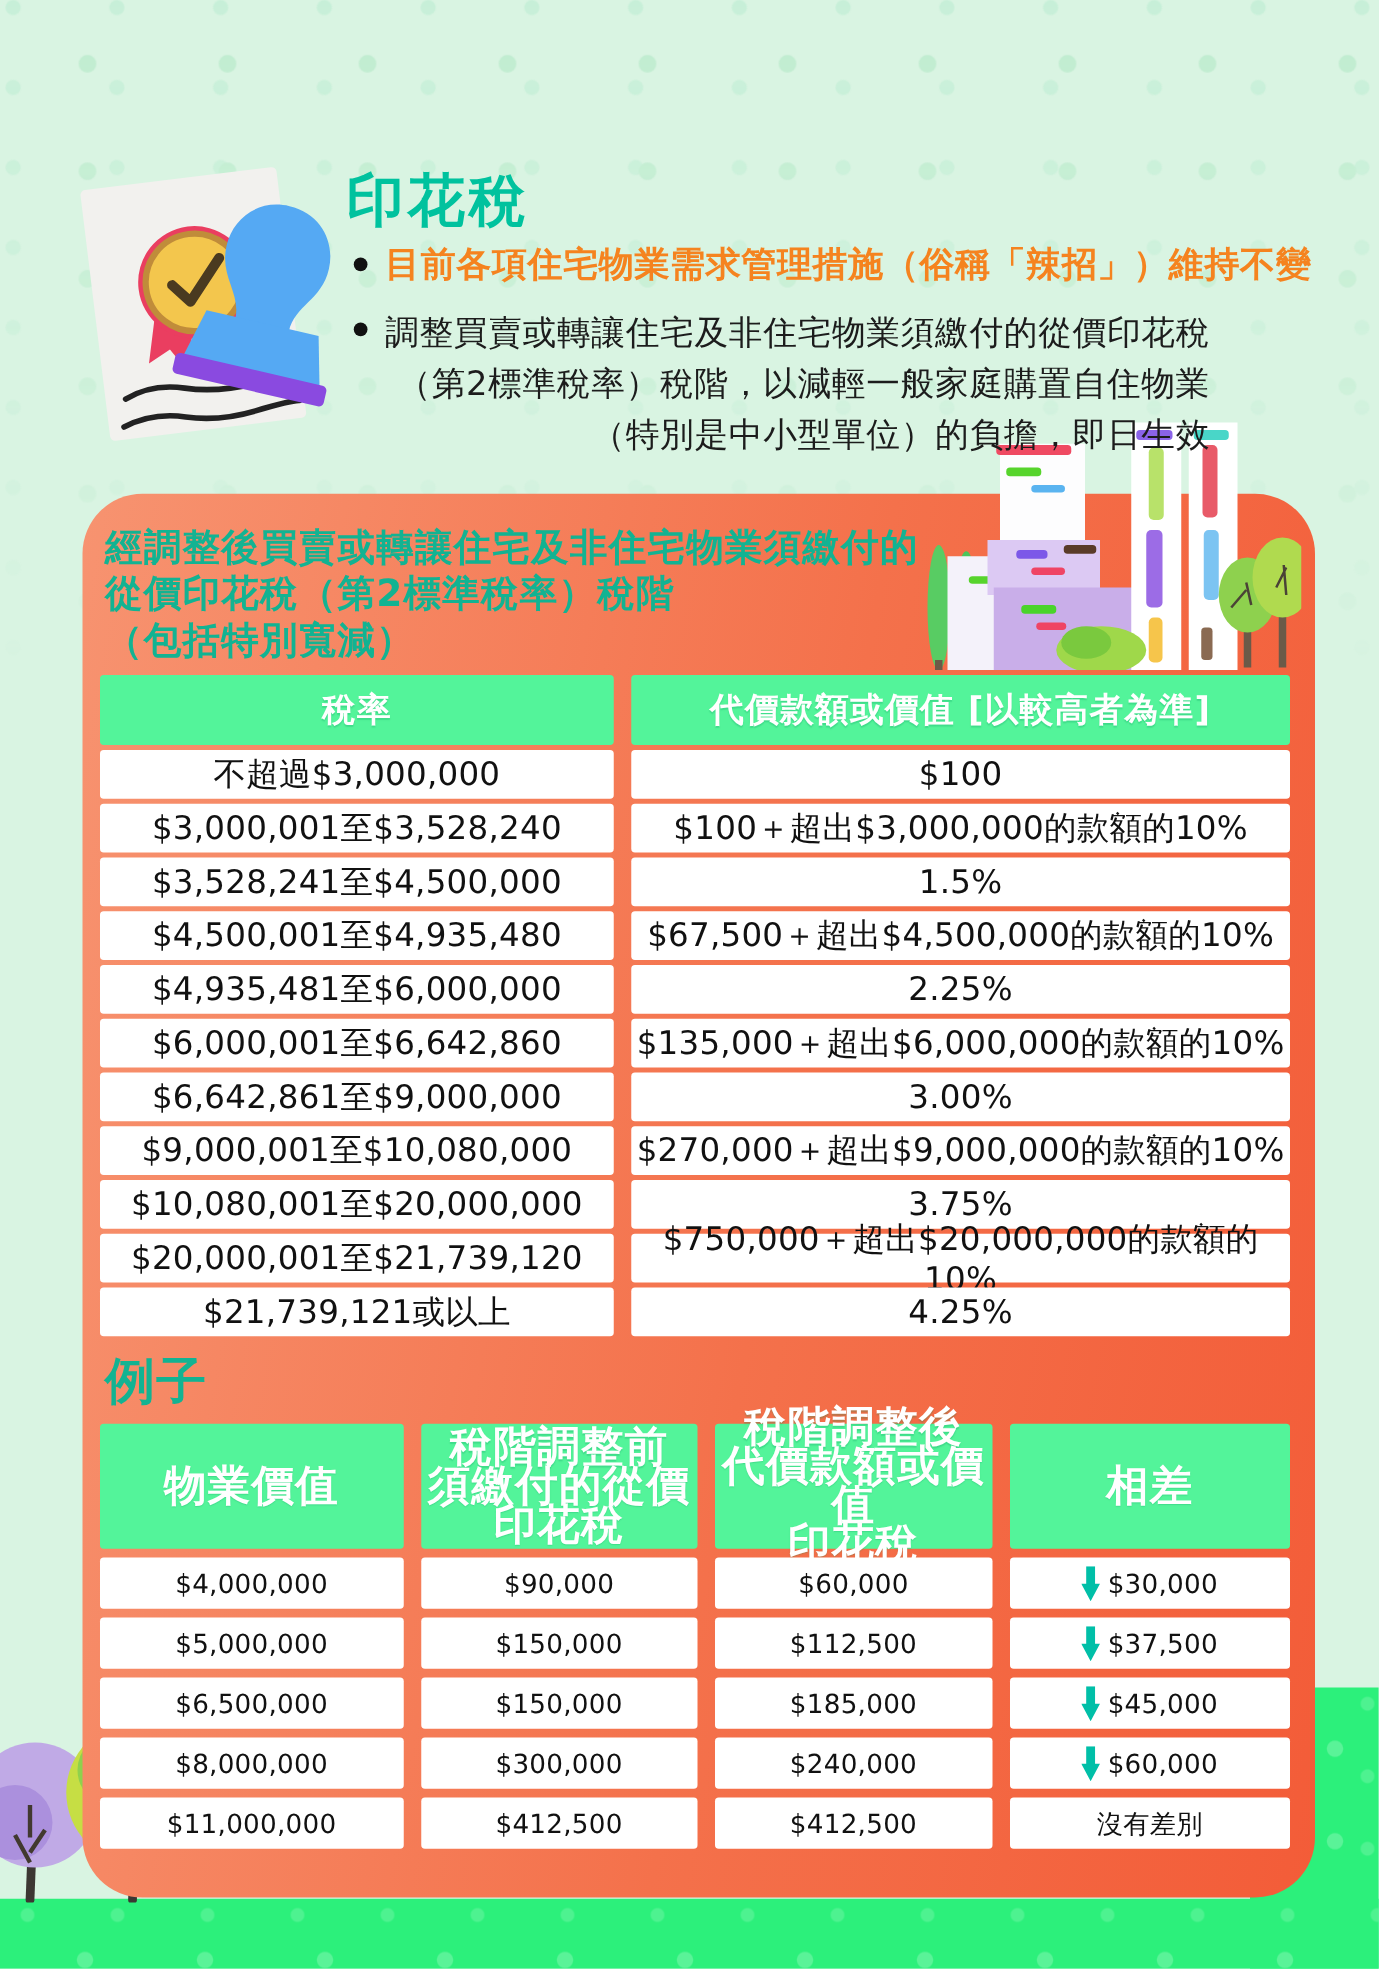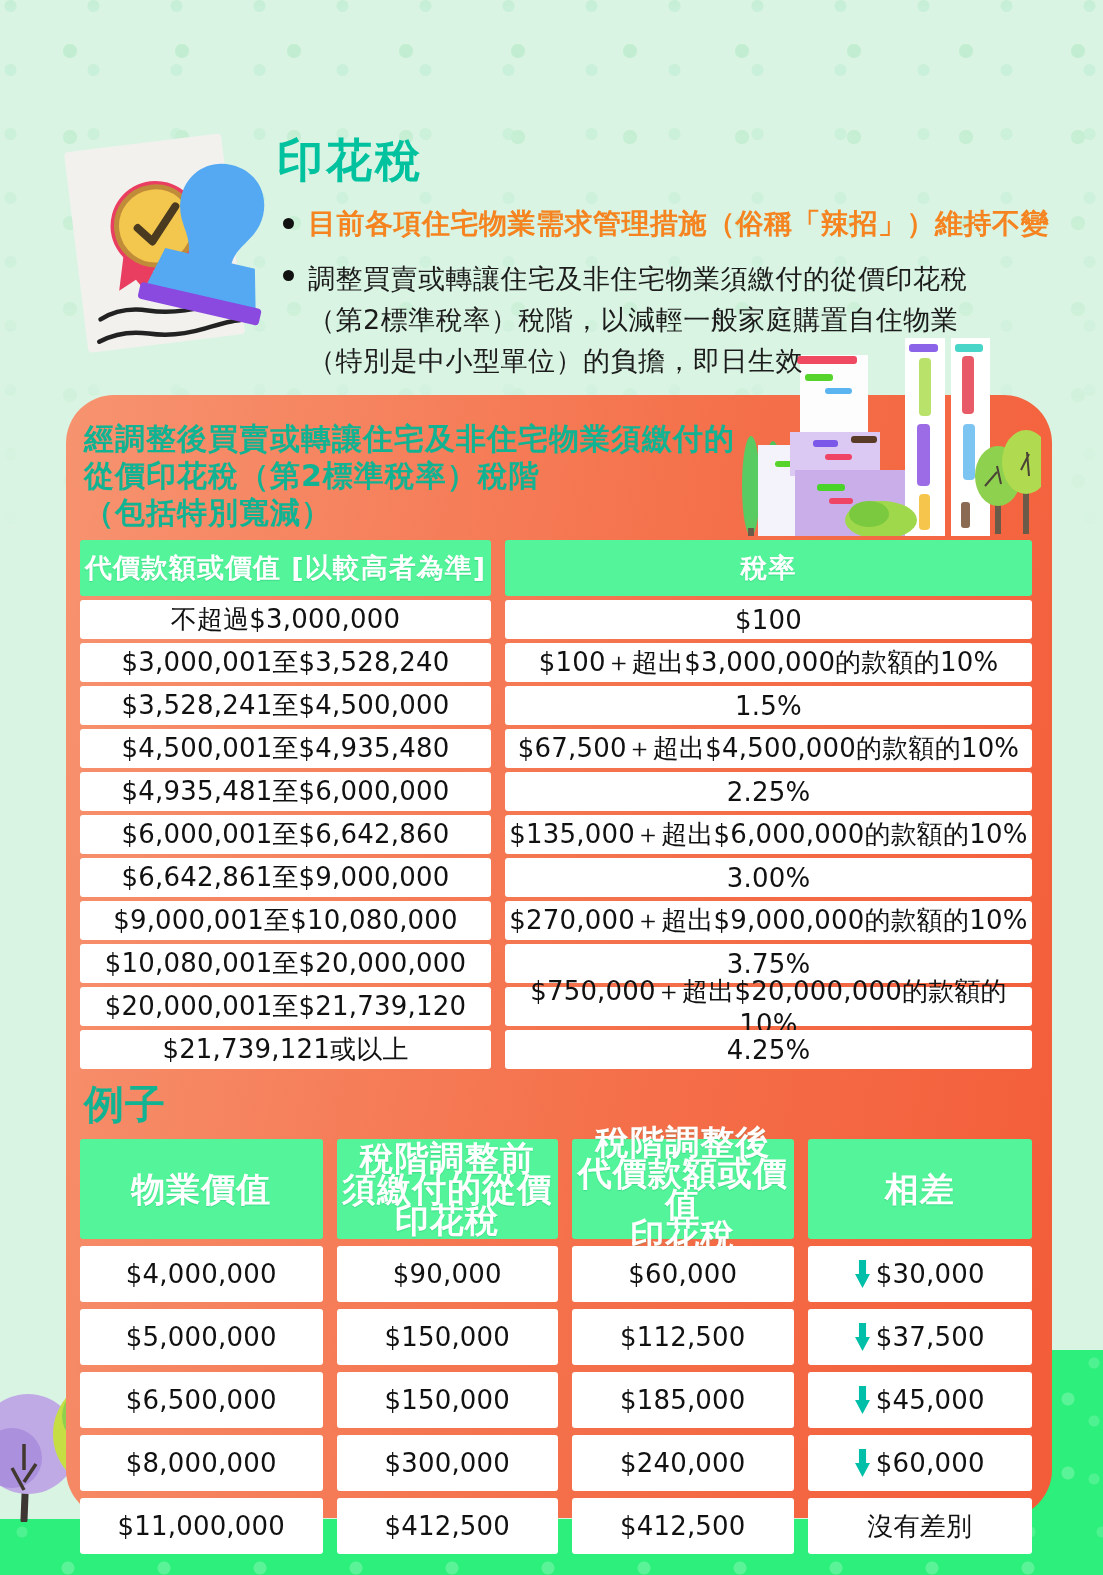--- a/index.html
+++ b/index.html
@@ -31,21 +31,21 @@
   }
   .hill-low  { left:0; right:0; top:1519px; bottom:0; }
   .hill-right{ left:1000px; right:0; top:1350px; bottom:0; }
 
   
   .cert-stamp { position:absolute; left:56px; top:126px; width:222px; height:242px; z-index:5; }
   .page-title {
     position:absolute; left:277px; top:130px; z-index:5;
     font-size:46px; font-weight:bold; color:#00c29e; letter-spacing:3px;
   }
-  .intro { position:absolute; left:283px; top:206px; width:790px; z-index:5; }
+  .intro { position:absolute; left:283px; top:194px; width:790px; z-index:5;text-align:right; }
   .bullet-row { display:flex; align-items:flex-start; }
   .bullet-row + .bullet-row { margin-top:16px; }
   .bullet-dot {
     flex:0 0 auto; width:11px; height:11px; border-radius:50%;
     background:#111; margin:12px 14px 0 0;
   }
   .bullet-text-1 { font-size:28px; font-weight:bold; color:#f5831f; letter-spacing:.5px; line-height:36px; }
   .bullet-text-2 { font-size:27px; color:#1c1c1c; line-height:41px; white-space:pre-line; letter-spacing:.5px; }
 
   
@@ -75,21 +75,21 @@
     font-size:26px; letter-spacing:.2px;
   }
   .trow { margin-top:4px; }
   .trow .tcell { height:39px; }
   .examples-label {
     margin:8px 0 0 4px; font-size:40px; font-weight:bold; color:#12b392; letter-spacing:1px;
   }
   .example-head { margin-top:7px; }
   .example-head .hcell { height:100px; font-size:34px; line-height:31px; white-space:pre-line; letter-spacing:1px; }
   .erow { margin-top:7px; }
-  .erow .tcell { height:56px; font-size:26px; }
+  .erow .tcell { height:41px; font-size:21px; }
   .down-arrow { margin-right:6px; display:block; }
 
   
   .buildings { position:absolute; left:733px; top:336px; width:308px; height:200px; z-index:4; }
   .trees-bottom { position:absolute; left:-10px; top:1372px; width:200px; height:150px; z-index:2; }
 </style>
 </head>
 <body>
 
 <div class="dots-top"></div>
@@ -128,22 +128,22 @@
 （特別是中小型單位）的負擔，即日生效</span>
   </div>
 </div>
 
 <div class="panel">
   <div class="panel-heading">經調整後買賣或轉讓住宅及非住宅物業須繳付的
 從價印花稅（第2標準稅率）稅階
 （包括特別寬減）</div>
 
   <div class="grid rate-grid rate-head">
+    <div class="hcell">稅率</div>
     <div class="hcell">代價款額或價值 [以較高者為準]</div>
-    <div class="hcell">稅率</div>
   </div>
   <div>
       <div class="grid rate-grid trow">
         <div class="tcell">不超過$3,000,000</div>
         <div class="tcell">$100</div>
       </div>
       <div class="grid rate-grid trow">
         <div class="tcell">$3,000,001至$3,528,240</div>
         <div class="tcell">$100＋超出$3,000,000的款額的10%</div>
       </div>

